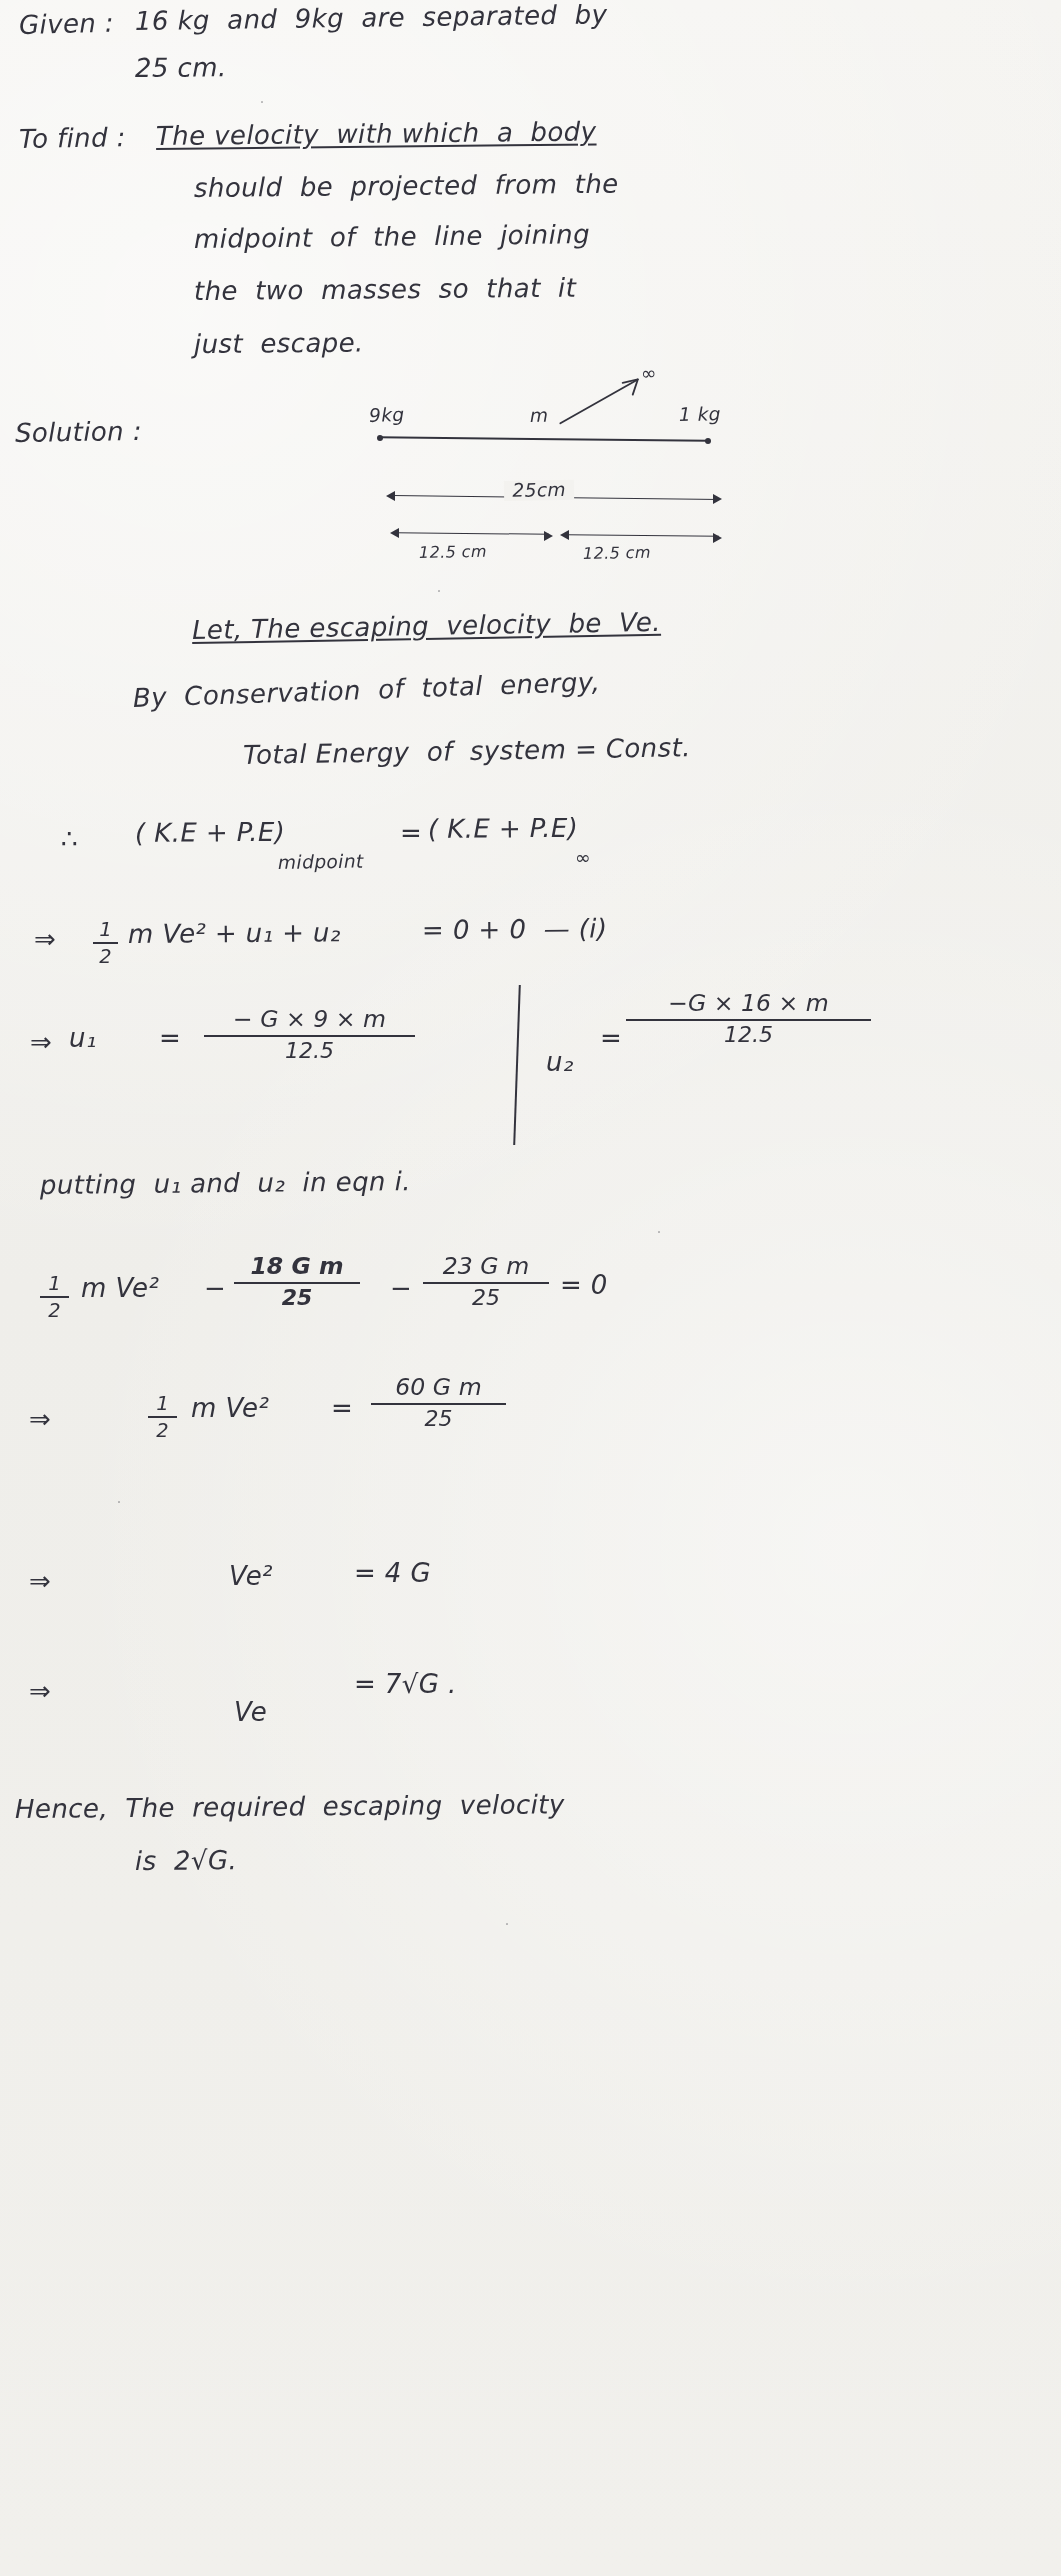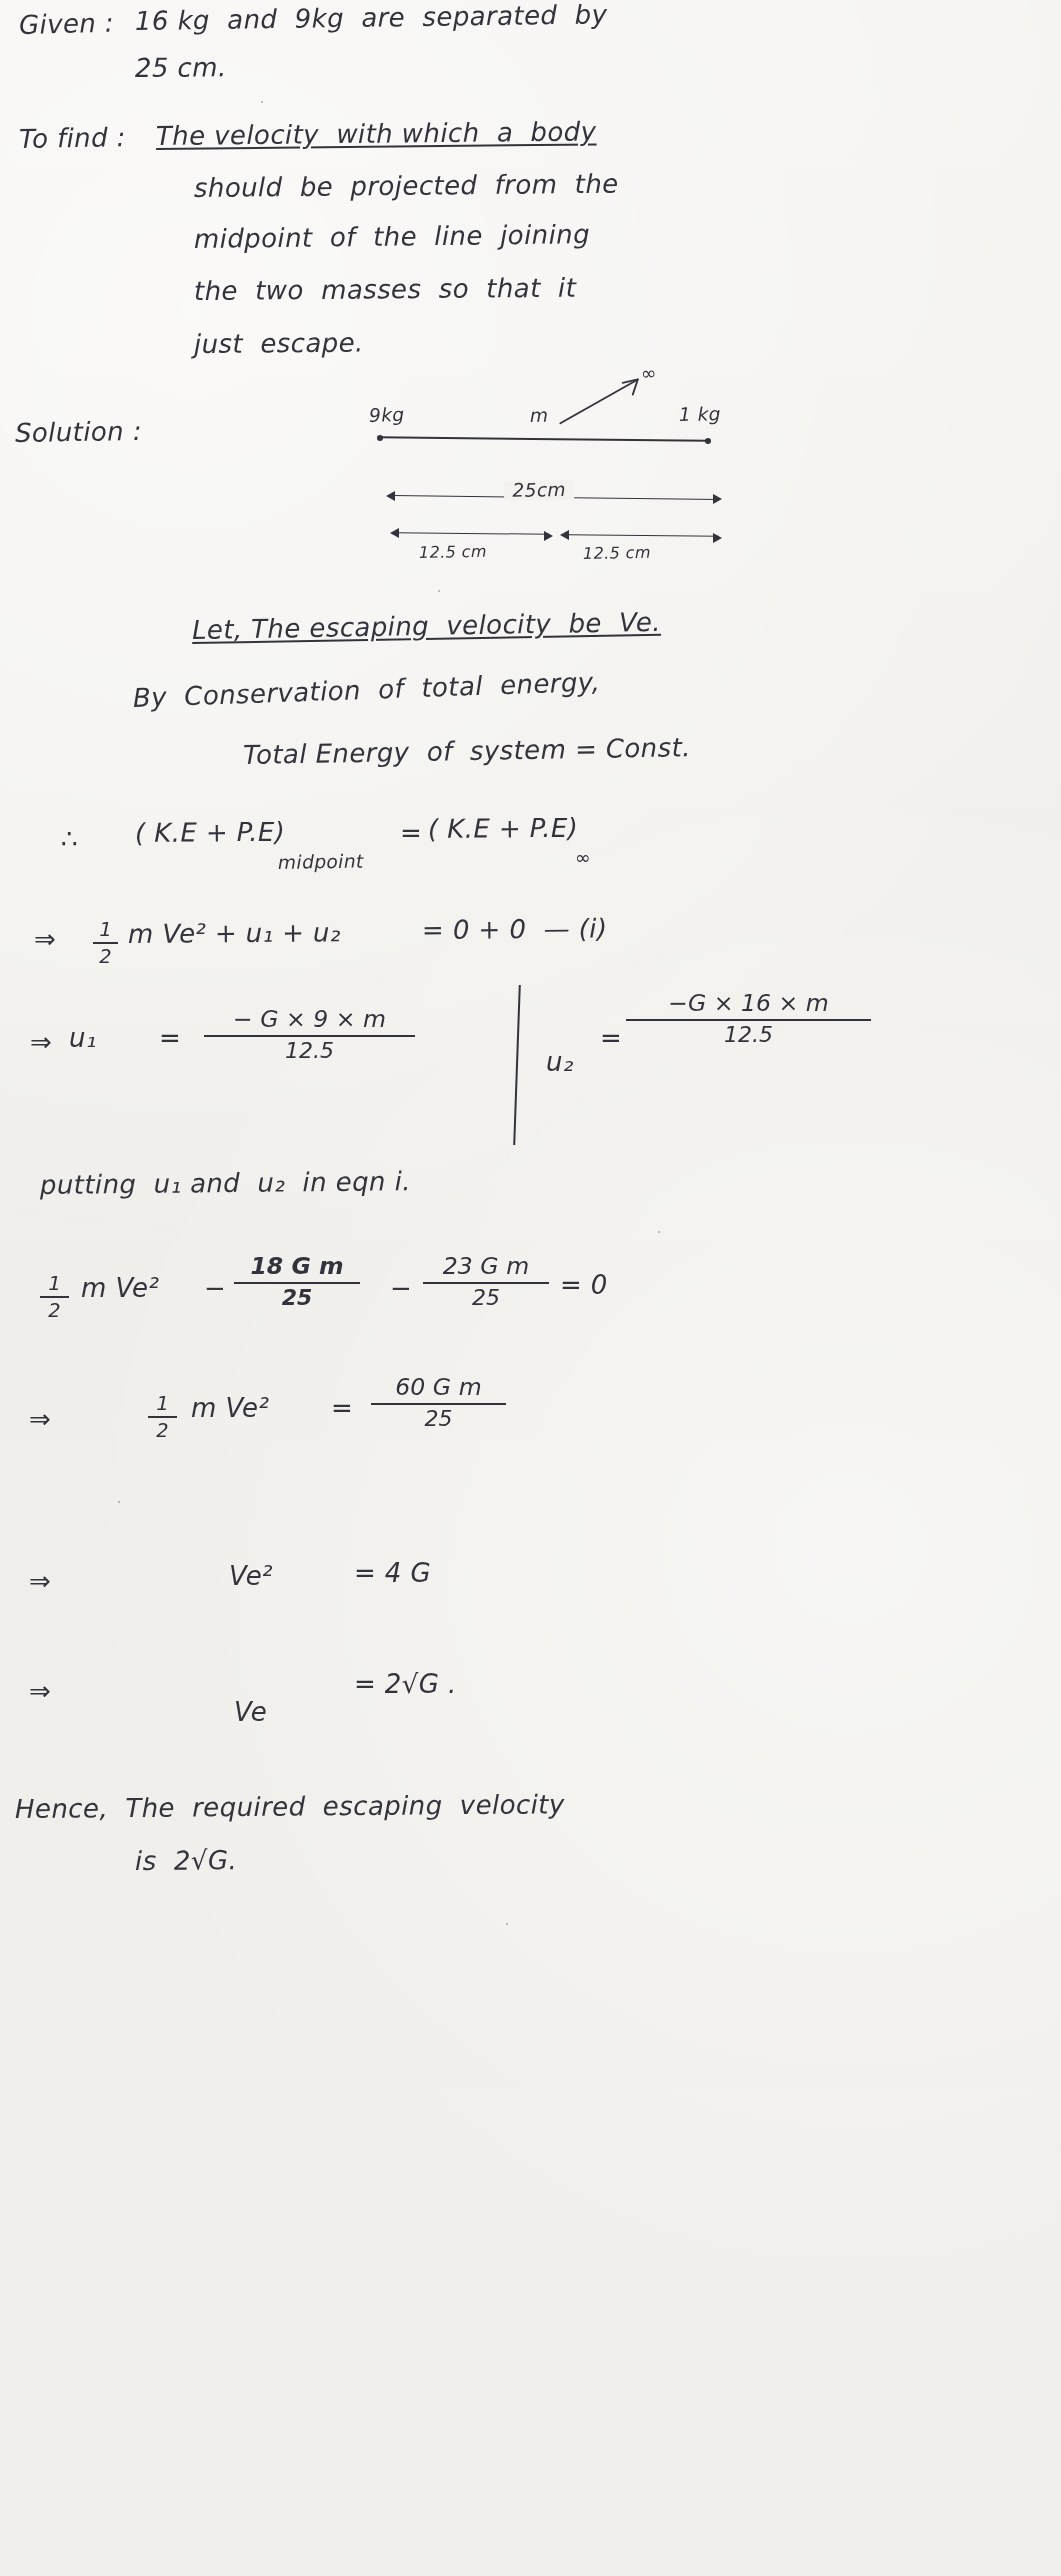--- a/index.html
+++ b/index.html
@@ -223,21 +223,21 @@
     <span class="bar"></span>
     <span class="den">25</span>
   </div>
 
   <div class="hw big" style="left:29px; top:1568px;">⇒</div>
   <div class="hw big" style="left:229px; top:1563px;">Ve²</div>
   <div class="hw big" style="left:354px; top:1560px;">= 4 G</div>
 
   <div class="hw big" style="left:29px; top:1678px;">⇒</div>
   <div class="hw big" style="left:234px; top:1675px;margin-top:24px;">Ve</div>
-  <div class="hw big" style="left:354px; top:1671px;">= 2√G .</div>
+  <div class="hw big" style="left:354px; top:1671px;">= 7√G .</div>
 
   <div class="hw big" style="left:15px; top:1796px; transform: rotate(-0.5deg);">Hence,  The  required  escaping  velocity</div>
   <div class="hw big" style="left:135px; top:1848px; transform: rotate(-0.5deg);">is  2√G.</div>
 
   <div class="speck" style="left:261px; top:101px;"></div>
   <div class="speck" style="left:438px; top:590px;"></div>
   <div class="speck" style="left:658px; top:1231px;"></div>
   <div class="speck" style="left:118px; top:1501px;"></div>
   <div class="speck" style="left:506px; top:1923px;"></div>
 

